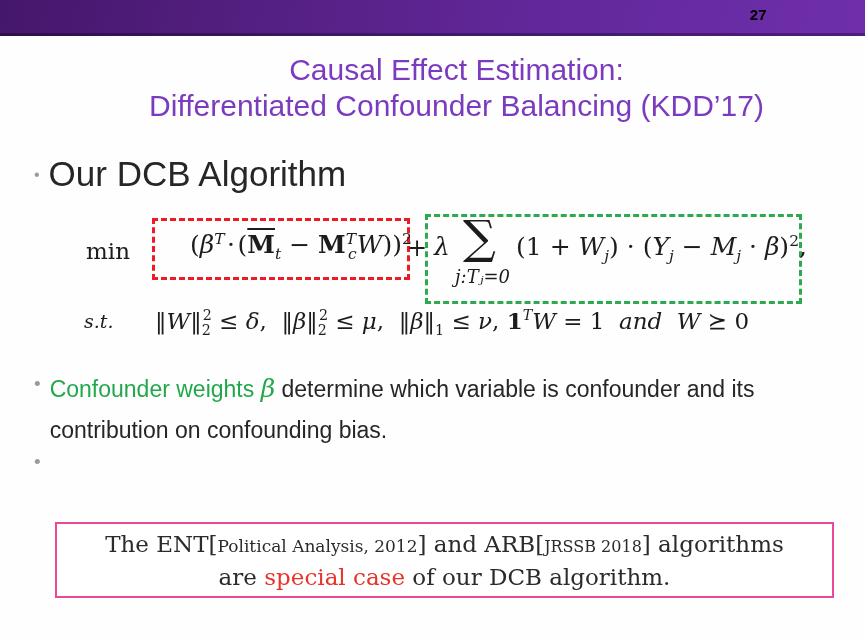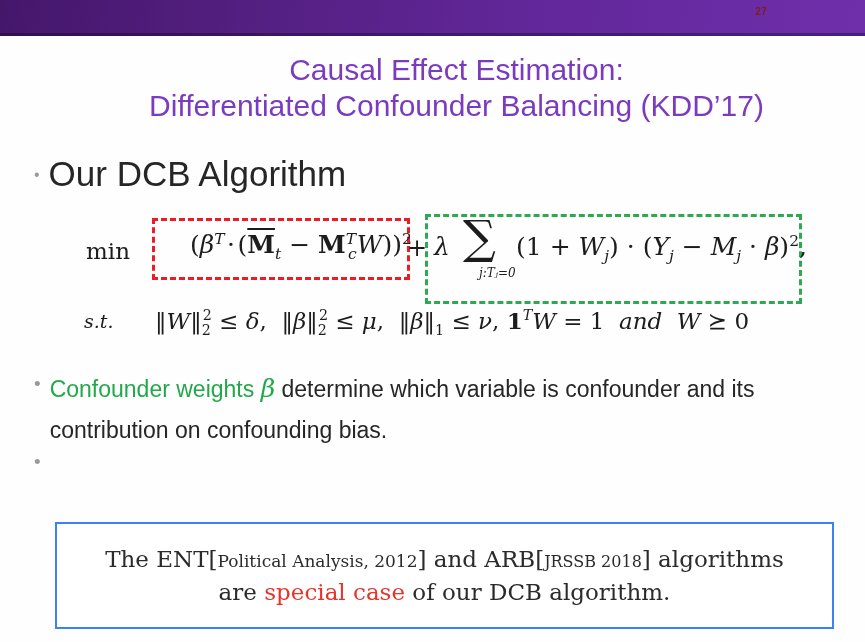--- a/index.html
+++ b/index.html
@@ -28,22 +28,22 @@
     position: absolute;
     left: 0; top: 33px;
     width: 865px;
     height: 3px;
     background: linear-gradient(100deg, #2f0f4c 0%, #3e1766 40%, #4b1f7c 100%);
   }
   #slide-number {
     position: absolute;
     right: 98px;
     top: 6px;
-    color: #7f1d1d;
-    font-size: 10px;
+    color: #000000;
+    font-size: 15px;
     font-weight: bold;
     letter-spacing: 0.3px;
     font-family: "Liberation Sans", sans-serif;
   }
 
   
   #title-block {
     position: absolute;
     left: 0;
     top: 52px;
@@ -152,22 +152,22 @@
     left: 434px; top: 24px;
     font-size: 25px;
   }
   #eq-term2-sigma {
     left: 463px; top: 6px;
     font-size: 46px;
     font-style: normal;
     line-height: 1;
   }
   #eq-term2-sigma-sub {
-    left: 479px; top: 58px;
-    font-size: 12px;
+    left: 455px; top: 58px;
+    font-size: 18px;
   }
   #eq-term2-rest {
     left: 516px; top: 24px;
     font-size: 25px;
   }
   #eq-st-label {
     left: 84px; top: 102px;
     font-size: 19px;
     font-style: italic;
   }
@@ -175,22 +175,22 @@
     left: 155px; top: 99px;
     font-size: 23px;
   }
 
   
   #callout-box {
     position: absolute;
     left: 55px;
     top: 522px;
     width: 779px;
-    height: 107px;
-    border: 2px solid #3b82f6;
+    height: 76px;
+    border: 2px solid #ec4899;
     box-sizing: border-box;
     background: #ffffff;
     display: flex;
     flex-direction: column;
     align-items: center;
     justify-content: center;
     font-family: "DejaVu Serif", "Liberation Serif", serif;
     color: #2b2b2b;
   }
   #callout-line-1 {

